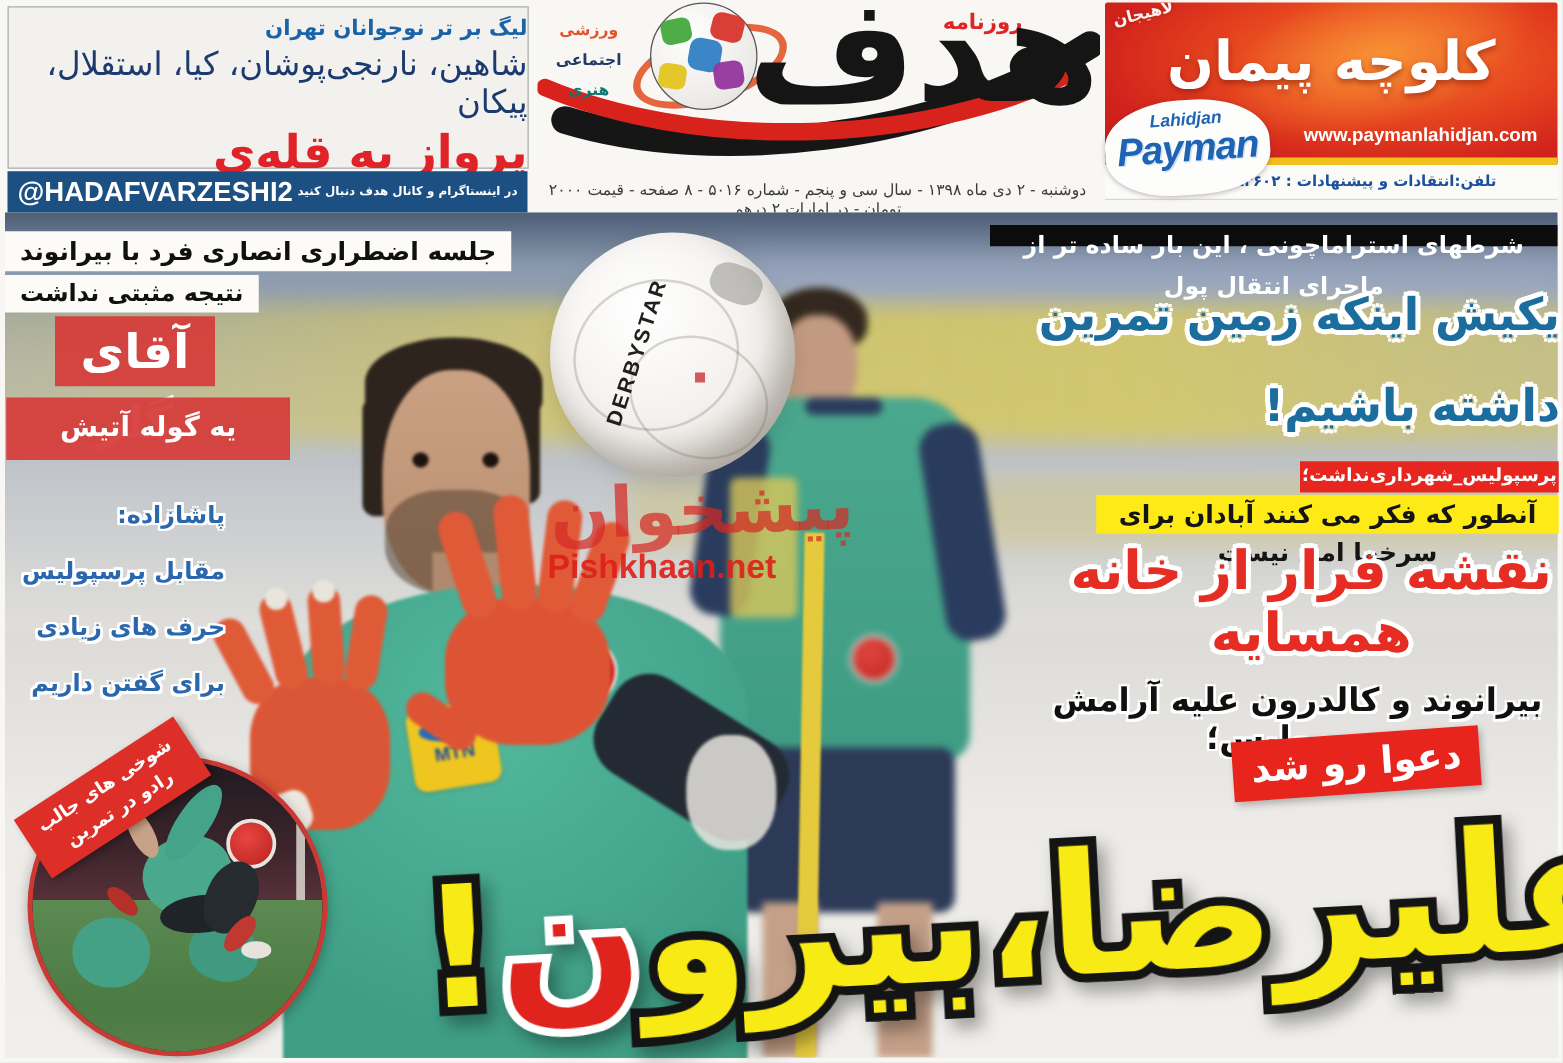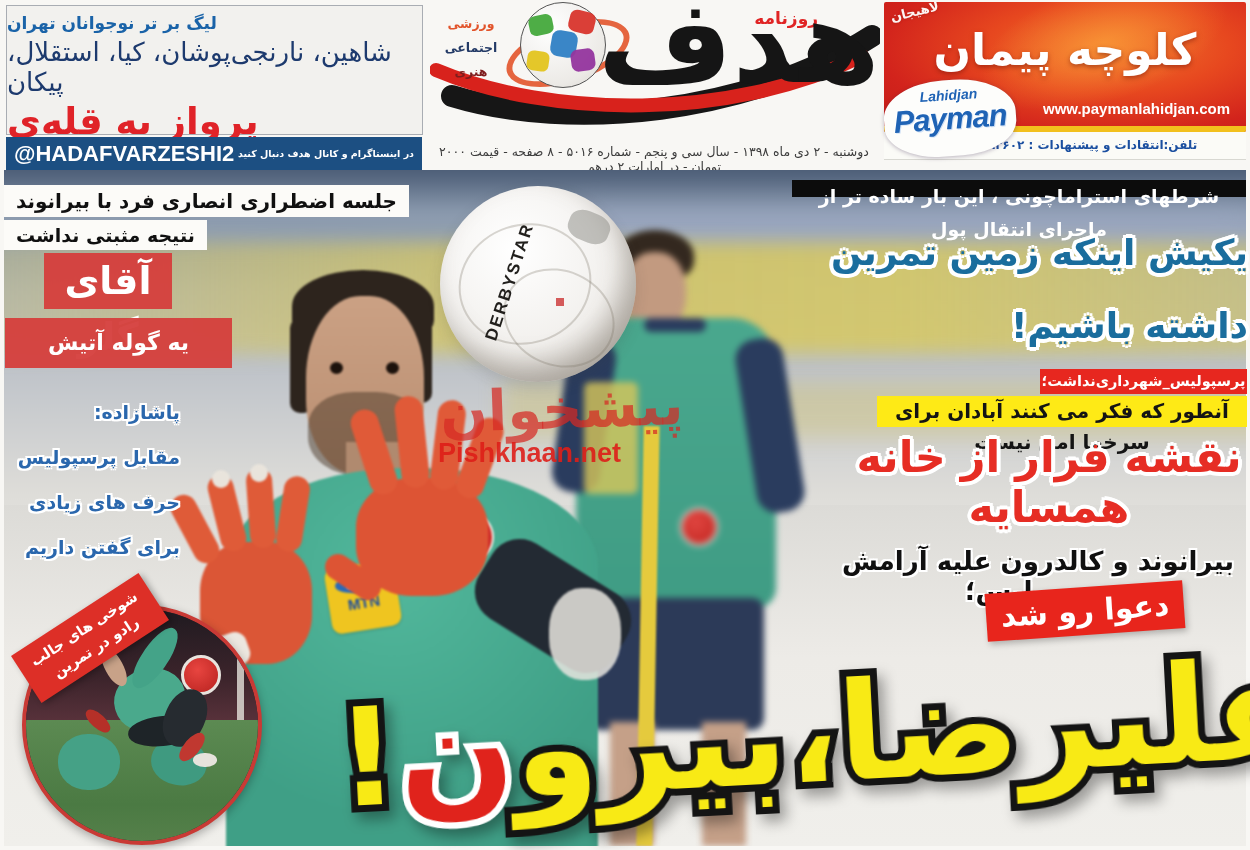--- a/index.html
+++ b/index.html
@@ -8,21 +8,21 @@
     background:#f8f7f4; overflow:hidden;
     font-family:"DejaVu Sans", sans-serif;
   }
   .abs { position:absolute; }
   [dir="rtl"] { unicode-bidi:isolate; }
 
   
   .top-left-box {
     left:6px; top:5px; width:415px; height:128px;
     background:#f2f1ee; border:1px solid #a9adb3;
-    text-align:left; direction:rtl;
+    text-align:right; direction:rtl;
   }
   .tlb-kicker { margin-top:7px; font-size:17px; font-weight:bold; color:#1a63a8; }
   .tlb-teams  { margin-top:4px; font-size:26px; font-weight:normal; color:#1d3a6e; }
   .tlb-head   { margin-top:3px; font-size:37px; font-weight:bold; color:#e02328; }
 
   .social-bar {
     left:6px; top:137px; width:416px; height:34px; background:#1c4f82;
     display:flex; align-items:center; justify-content:space-between;
     padding:0 8px; box-sizing:border-box;
   }
@@ -31,21 +31,21 @@
 
   .logo-block { left:430px; top:0; width:450px; height:140px; }
   .logo-swoosh { position:absolute; left:0; top:0; }
   .logo-title {
     position:absolute; right:0; top:-22px; font-size:116px; font-weight:bold;
     color:#151515; letter-spacing:-5px; direction:rtl; line-height:1.1;
   }
   .logo-daily { position:absolute; right:62px; top:8px; font-size:17px; font-weight:bold; color:#e02424; direction:rtl; }
   .logo-tags { position:absolute; left:2px; top:16px; width:78px; text-align:center; direction:rtl; }
   .logo-tag { font-size:12.5px; font-weight:bold; margin-bottom:9px; }
-  .logo-tag.t0 { color:#e2542b; } .logo-tag.t1 { color:#233a66; } .logo-tag.t2 { color:#7f1d1d; }
+  .logo-tag.t0 { color:#e2542b; } .logo-tag.t1 { color:#233a66; } .logo-tag.t2 { color:#0f766e; }
   .logo-ball { position:absolute; left:90px; top:2px; width:84px; height:84px;
     background:radial-gradient(circle at 35% 30%, #ffffff, #eceae6 70%, #d8d5cf); border-radius:50%; border:1px solid #555; }
   .lb-patch { position:absolute; border-radius:30%; opacity:.95; }
   .logo-ring { position:absolute; left:74px; top:24px; width:116px; height:46px;
     border:6px solid #e2542b; border-radius:50%; transform:rotate(-18deg); opacity:.9; }
 
   .dateline { left:426px; top:144px; width:456px; text-align:center; direction:rtl;
     font-size:12.5px; font-weight:normal; color:#3c3c3c; }
 
   .ad-box { left:884px; top:2px; width:362px; height:130px; border-radius:2px; overflow:hidden;

